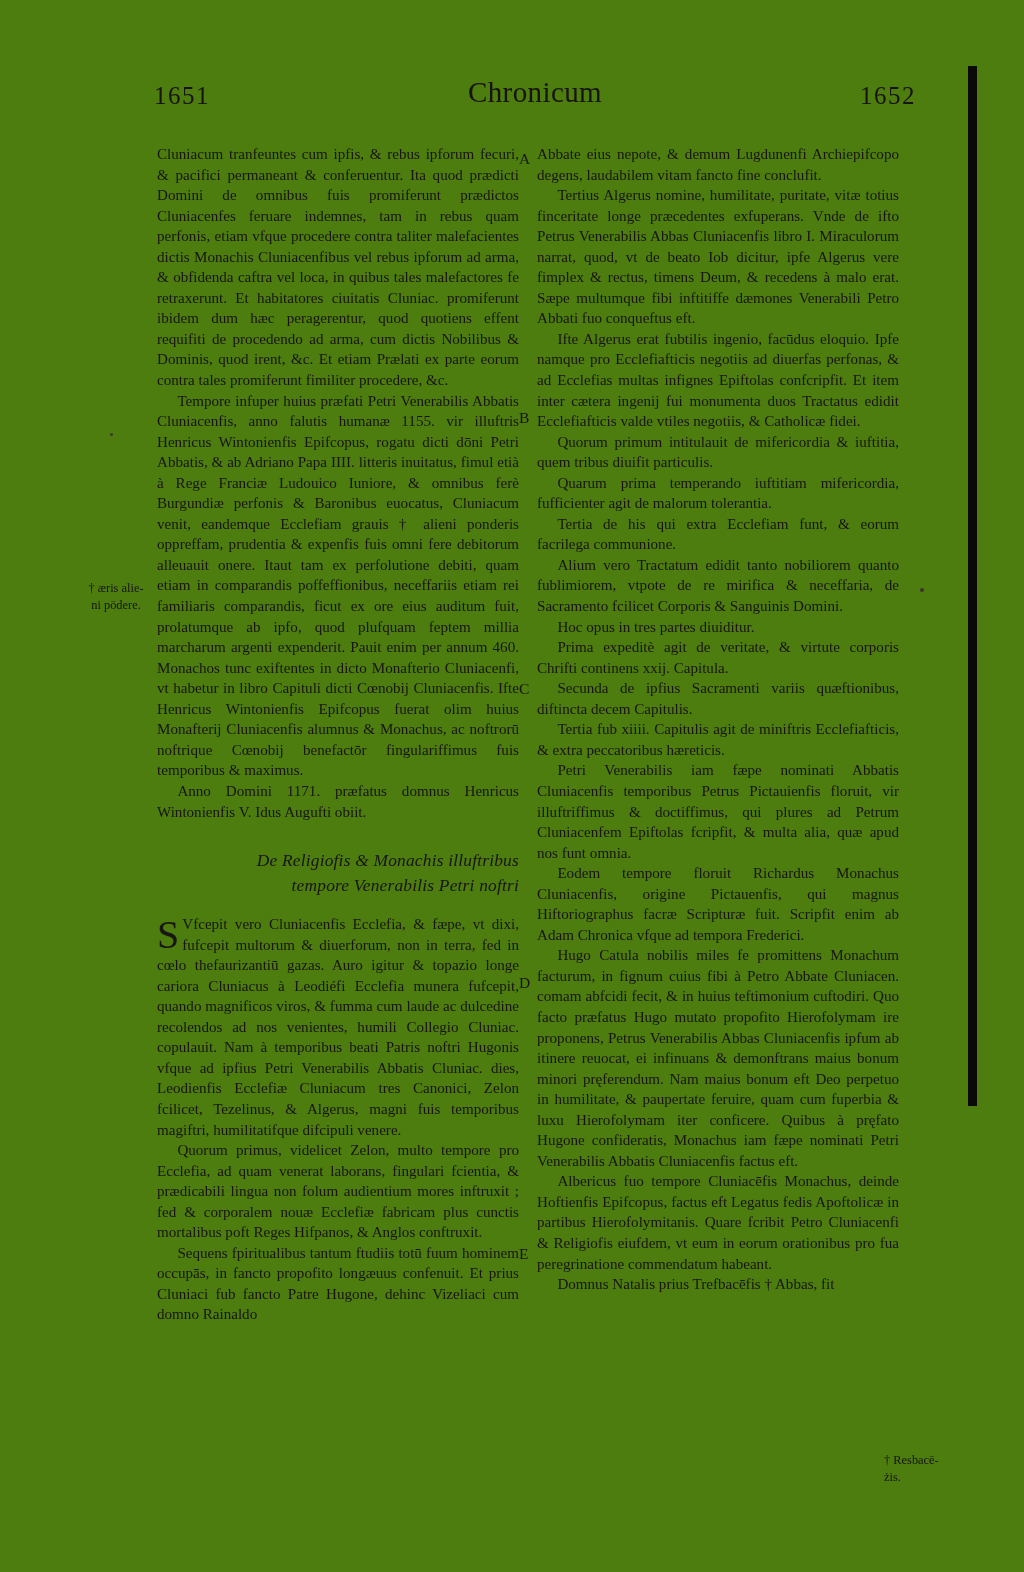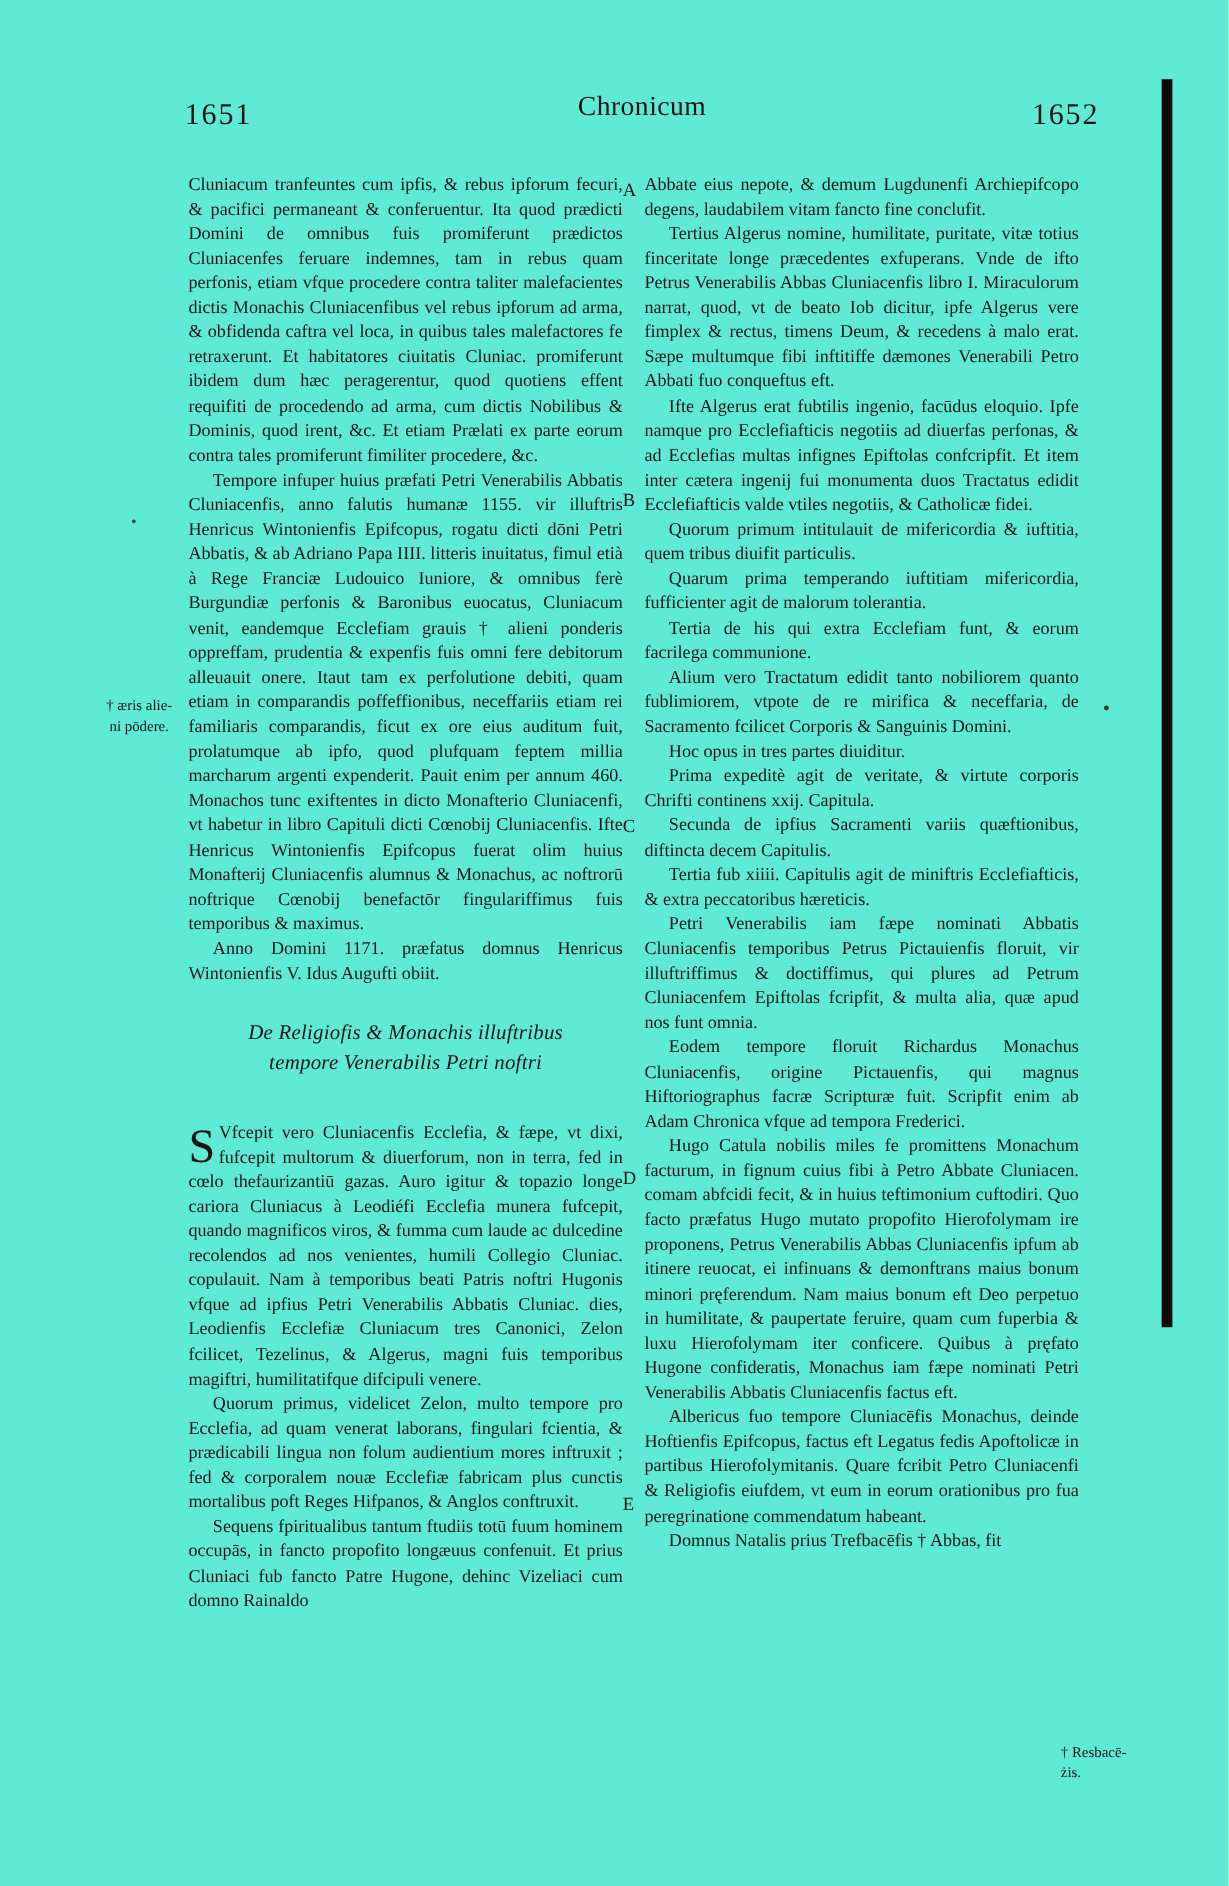--- a/index.html
+++ b/index.html
@@ -9,21 +9,21 @@
     background: #ffffff;
   }
   body {
     font-family: "Liberation Serif", "DejaVu Serif", serif;
     color: #1a1715;
   }
   #page {
     position: relative;
     width: 1024px;
     height: 1572px;
-    background: #5eead4;
+    background: #4d7c0f;
     overflow: hidden;
   }
 
   
   .scan-bar {
     position: absolute;
     top: 66px;
     left: 968px;
     width: 9px;
     height: 1040px;
@@ -47,21 +47,21 @@
     color: #17130f;
   }
   .folio-left  { left: 4px; }
   .folio-right { right: 4px; }
   .head-title {
     position: absolute;
     top: -6px;
     left: 0;
     width: 100%;
     text-align: center;
-    font-size: 23px;
+    font-size: 29px;
     letter-spacing: 0.4px;
     color: #17130f;
   }
 
   
   .body-area {
     position: absolute;
     top: 144px;
     left: 0;
     width: 1024px;
@@ -81,22 +81,22 @@
   .col-left  { left: 157px; }
   .col-right { left: 537px; }
   .col p {
     margin: 0;
     text-indent: 1.35em;
   }
   .col p.noind { text-indent: 0; }
 
   
   .section-head {
-    margin: 26px 0 36px 0;
-    text-align: center;
+    margin: 26px 0 16px 0;
+    text-align: right;
     font-style: italic;
     font-size: 17.4px;
     line-height: 25px;
     letter-spacing: 0.2px;
     font-family: Liberation Serif, serif;
   }
   .section-head .hl { display: block; }
 
   
   .dropcap-para {

